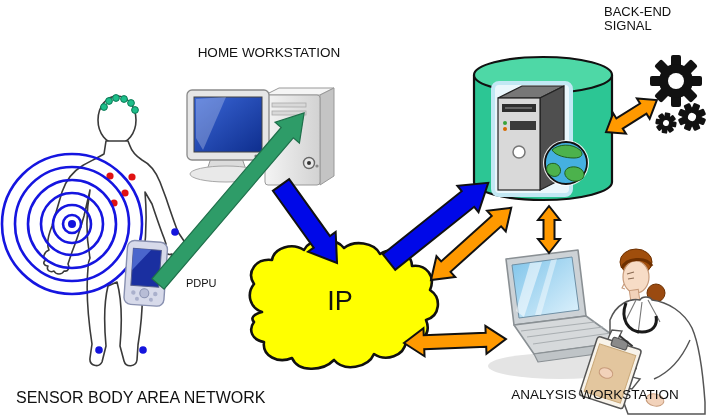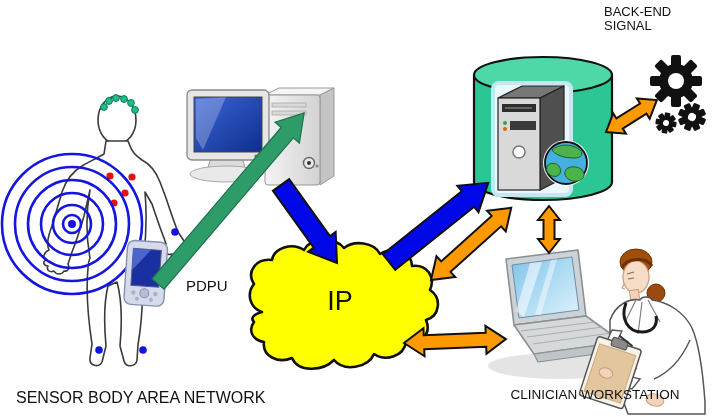--- a/index.html
+++ b/index.html
@@ -4,21 +4,21 @@
 <style>
   html,body{margin:0;padding:0;background:#fff;}
   .canvas{
     position:relative;width:714px;height:417px;background:#ffffff;overflow:hidden;
     font-family:"Liberation Sans", sans-serif;color:#111;
   }
   .canvas svg{position:absolute;left:0;top:0;}
   .lbl{position:absolute;color:#111;white-space:nowrap;}
   #lbl-home{left:189px;top:45px;width:160px;font-size:13.5px;text-align:center;}
   #lbl-backend{left:604px;top:5px;width:106px;font-size:13px;line-height:14px;text-align:left;}
-  #lbl-pdpu{left:186px;top:277px;font-size:15px;}
+  #lbl-pdpu{left:186px;top:277px;font-size:11px;}
   #lbl-ip{left:318px;top:286px;width:44px;font-size:27px;text-align:center;}
   #lbl-sban{left:16px;top:389px;font-size:16px;}
   #lbl-clin{left:495px;top:387px;width:200px;font-size:13.5px;text-align:center;}
 </style>
 </head>
 <body>
 
 <div class="canvas">
 
 <svg width="714" height="417" viewBox="0 0 714 417">
@@ -252,22 +252,23 @@
     <polygon points="0,0 20,-14 20,-7 88,-7 88,-14 108,0 88,14 88,7 20,7 20,14" fill="#FF9900" stroke="#111" stroke-width="2"></polygon>
   </g>
   <g transform="translate(549,206) rotate(90)">
     <polygon points="0,0 14,-11 14,-5.5 33,-5.5 33,-11 47,0 33,11 33,5.5 14,5.5 14,11" fill="#FF9900" stroke="#111" stroke-width="2"></polygon>
   </g>
   <g transform="translate(404,343) rotate(-2.2)">
     <polygon points="0,0 20,-14 20,-7 82,-7 82,-14 102,0 82,14 82,7 20,7 20,14" fill="#FF9900" stroke="#111" stroke-width="2"></polygon>
   </g>
 </svg>
 
+<div class="lbl" id="lbl-home">HOME WORKSTATION</div>
 <div class="lbl" id="lbl-backend">
   <div>BACK-END</div>
   <div>SIGNAL</div>
 </div>
 <div class="lbl" id="lbl-pdpu">PDPU</div>
 <div class="lbl" id="lbl-ip">IP</div>
 <div class="lbl" id="lbl-sban">SENSOR BODY AREA NETWORK</div>
-<div class="lbl" id="lbl-clin">CLINICIAN WORKSTATION</div>
+<div class="lbl" id="lbl-clin">ANALYSIS WORKSTATION</div>
 
 </div>
 
 </body></html>

